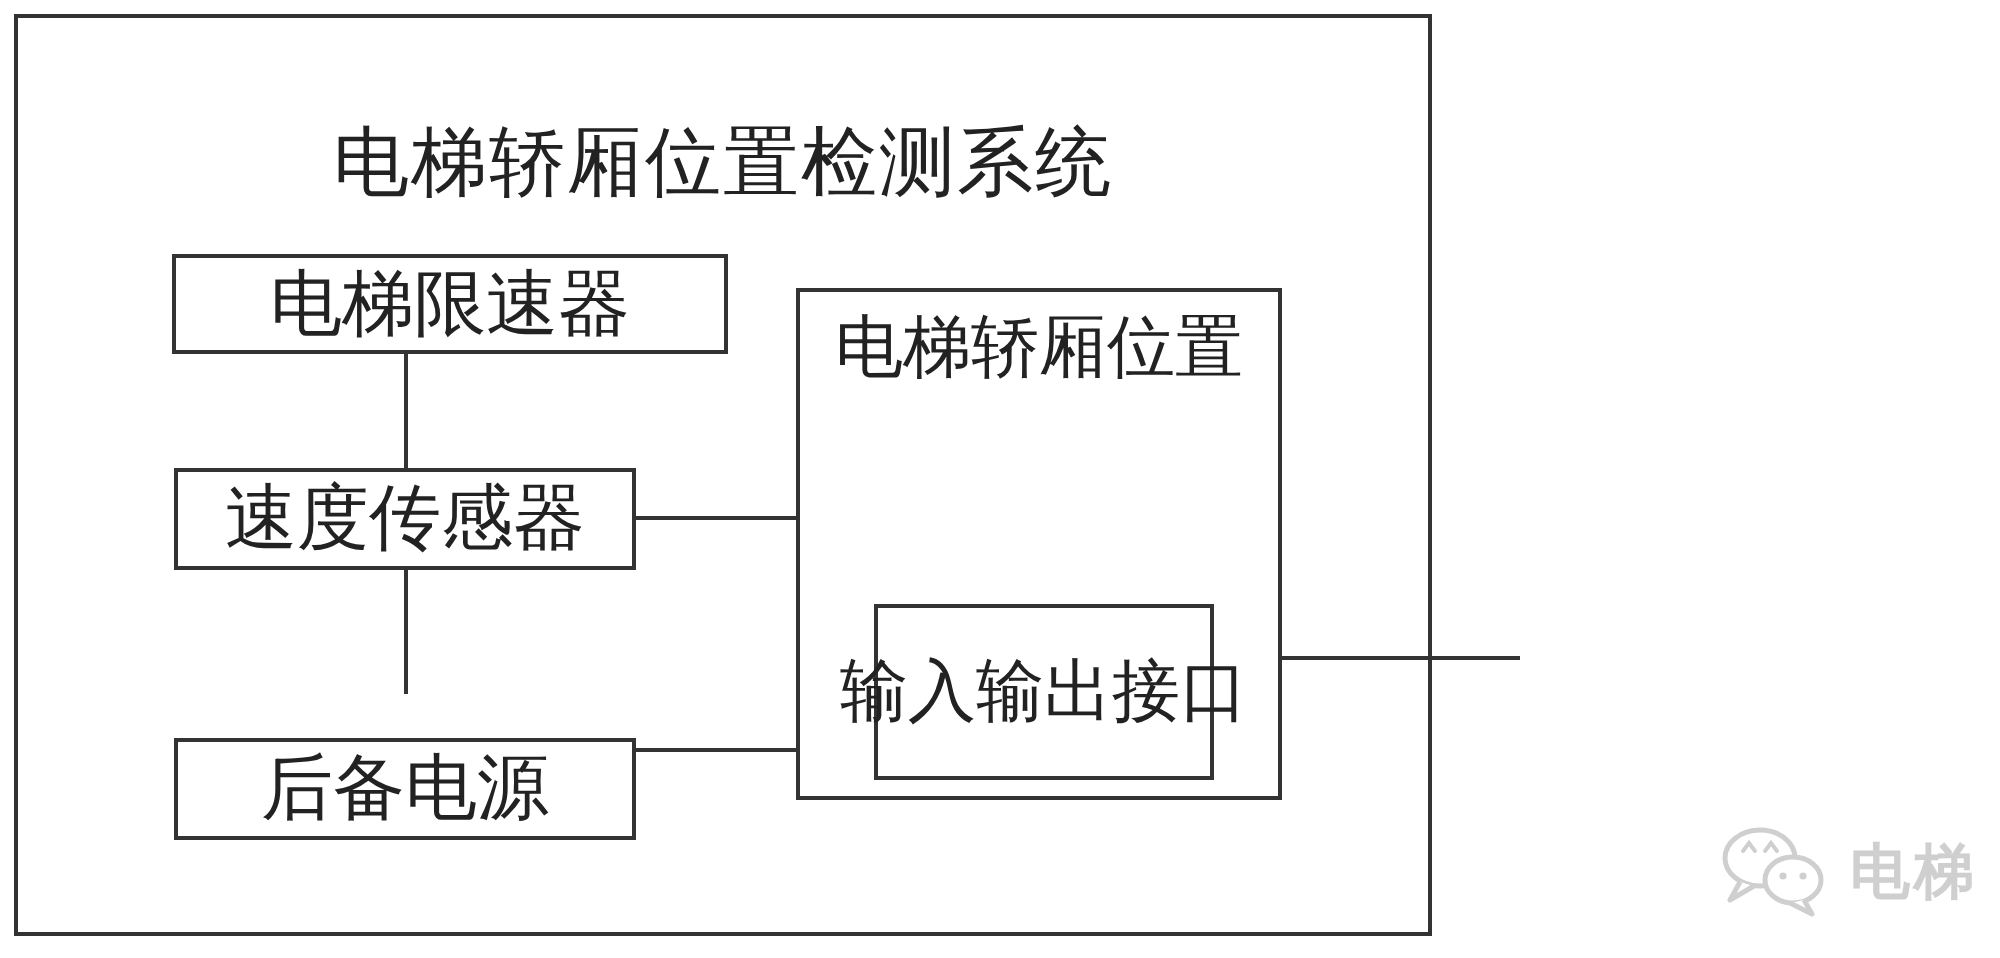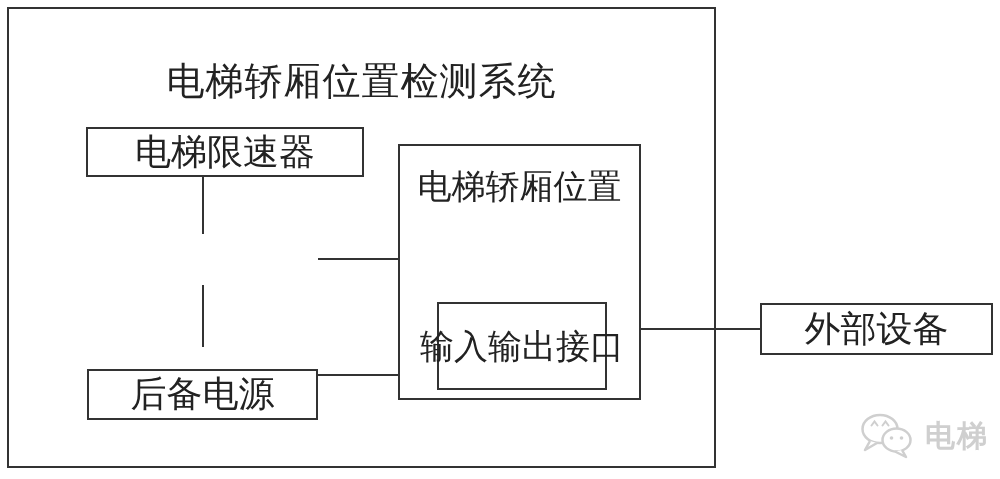--- a/index.html
+++ b/index.html
@@ -52,21 +52,21 @@
     white-space:nowrap;
   }
   .node-governor{ left:86px; top:127px; width:278px; height:50px; }
   .node-sensor  { left:87px; top:234px; width:231px; height:51px; }
   .node-backup  { left:87px; top:347px; width:231px; height:51px;margin-top:22px; }
   .node-calc{
     left:398px; top:144px;
     width:243px; height:256px;
     flex-direction:column;
     justify-content:flex-start;
-    padding-top:20px;
+    padding-top:8px;
     font-size:34px;
     line-height:40px;
   }
   .node-io{
     position:absolute;
     left:37px; top:156px;
     width:170px; height:88px;
     border:2px solid var(--line);
     background:var(--background);
     display:flex;
@@ -114,36 +114,36 @@
   <div class="connector conn-gov-sensor"></div>
   <div class="connector conn-sensor-bkp"></div>
   <div class="connector conn-sensor-calc"></div>
   <div class="connector conn-bkp-calc"></div>
   <div class="connector conn-io-ext"></div>
 
   <div class="node node-governor">
     <span>电梯限速器</span>
   </div>
 
+  <div class="node node-sensor">
+    <span>速度传感器</span>
+  </div>
 
   <div class="node node-backup">
     <span>后备电源</span>
   </div>
 
   <div class="node node-calc">
     <span>电梯轿厢位置</span>
     <div class="node-io">
       <span>输入输出</span>
       <span>接口</span>
     </div>
   </div>
 
-  <div class="node node-external">
-    <span>外部设备</span>
-  </div>
 
   <div class="watermark">
     <svg class="wm-icon" width="58" height="48" viewBox="0 0 58 48" fill="none">
       <ellipse cx="22" cy="17" rx="17.5" ry="14" stroke="var(--watermark)" stroke-width="2.5" fill="#ffffff"></ellipse>
       <path d="M12 29 L7 38 L19 31" stroke="var(--watermark)" stroke-width="2.5" fill="#ffffff" stroke-linejoin="round"></path>
       <path d="M13.5 13.5 L16.5 9.5 L19.5 13.5" stroke="var(--watermark)" stroke-width="2" fill="none" stroke-linecap="round"></path>
       <path d="M24.5 13.5 L27.5 9.5 L30.5 13.5" stroke="var(--watermark)" stroke-width="2" fill="none" stroke-linecap="round"></path>
       <ellipse cx="38.5" cy="28" rx="14" ry="11.5" stroke="var(--watermark)" stroke-width="2.5" fill="#ffffff"></ellipse>
       <path d="M44 38 L48 45 L37 39.5" stroke="var(--watermark)" stroke-width="2.5" fill="#ffffff" stroke-linejoin="round"></path>
       <circle cx="33.5" cy="26" r="1.8" fill="var(--watermark)"></circle>

